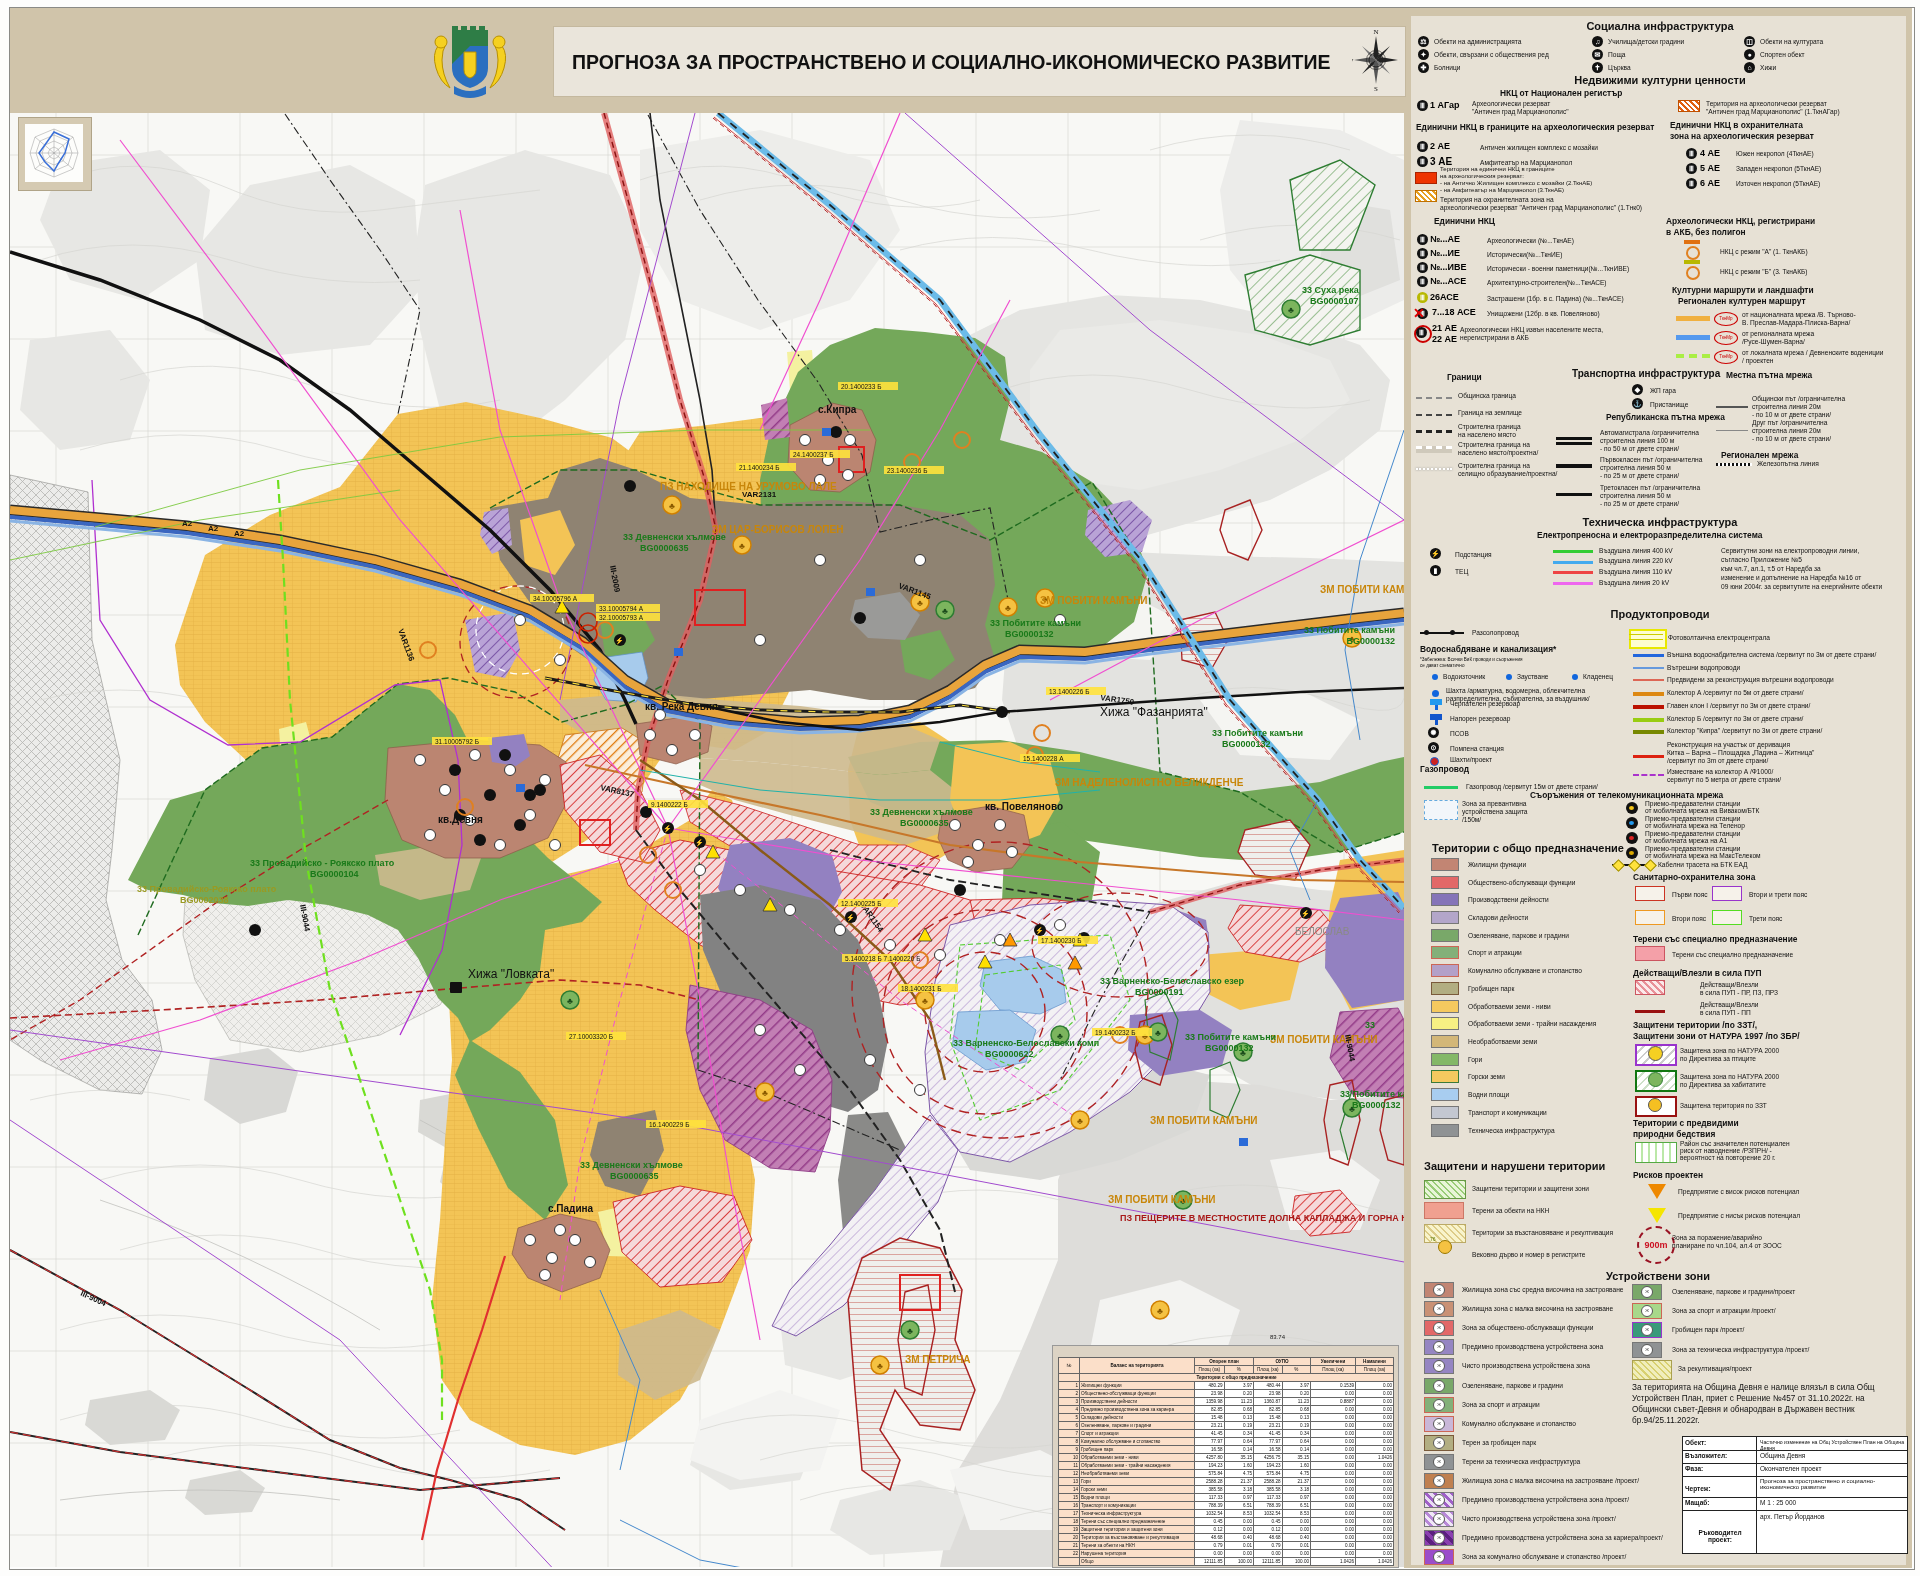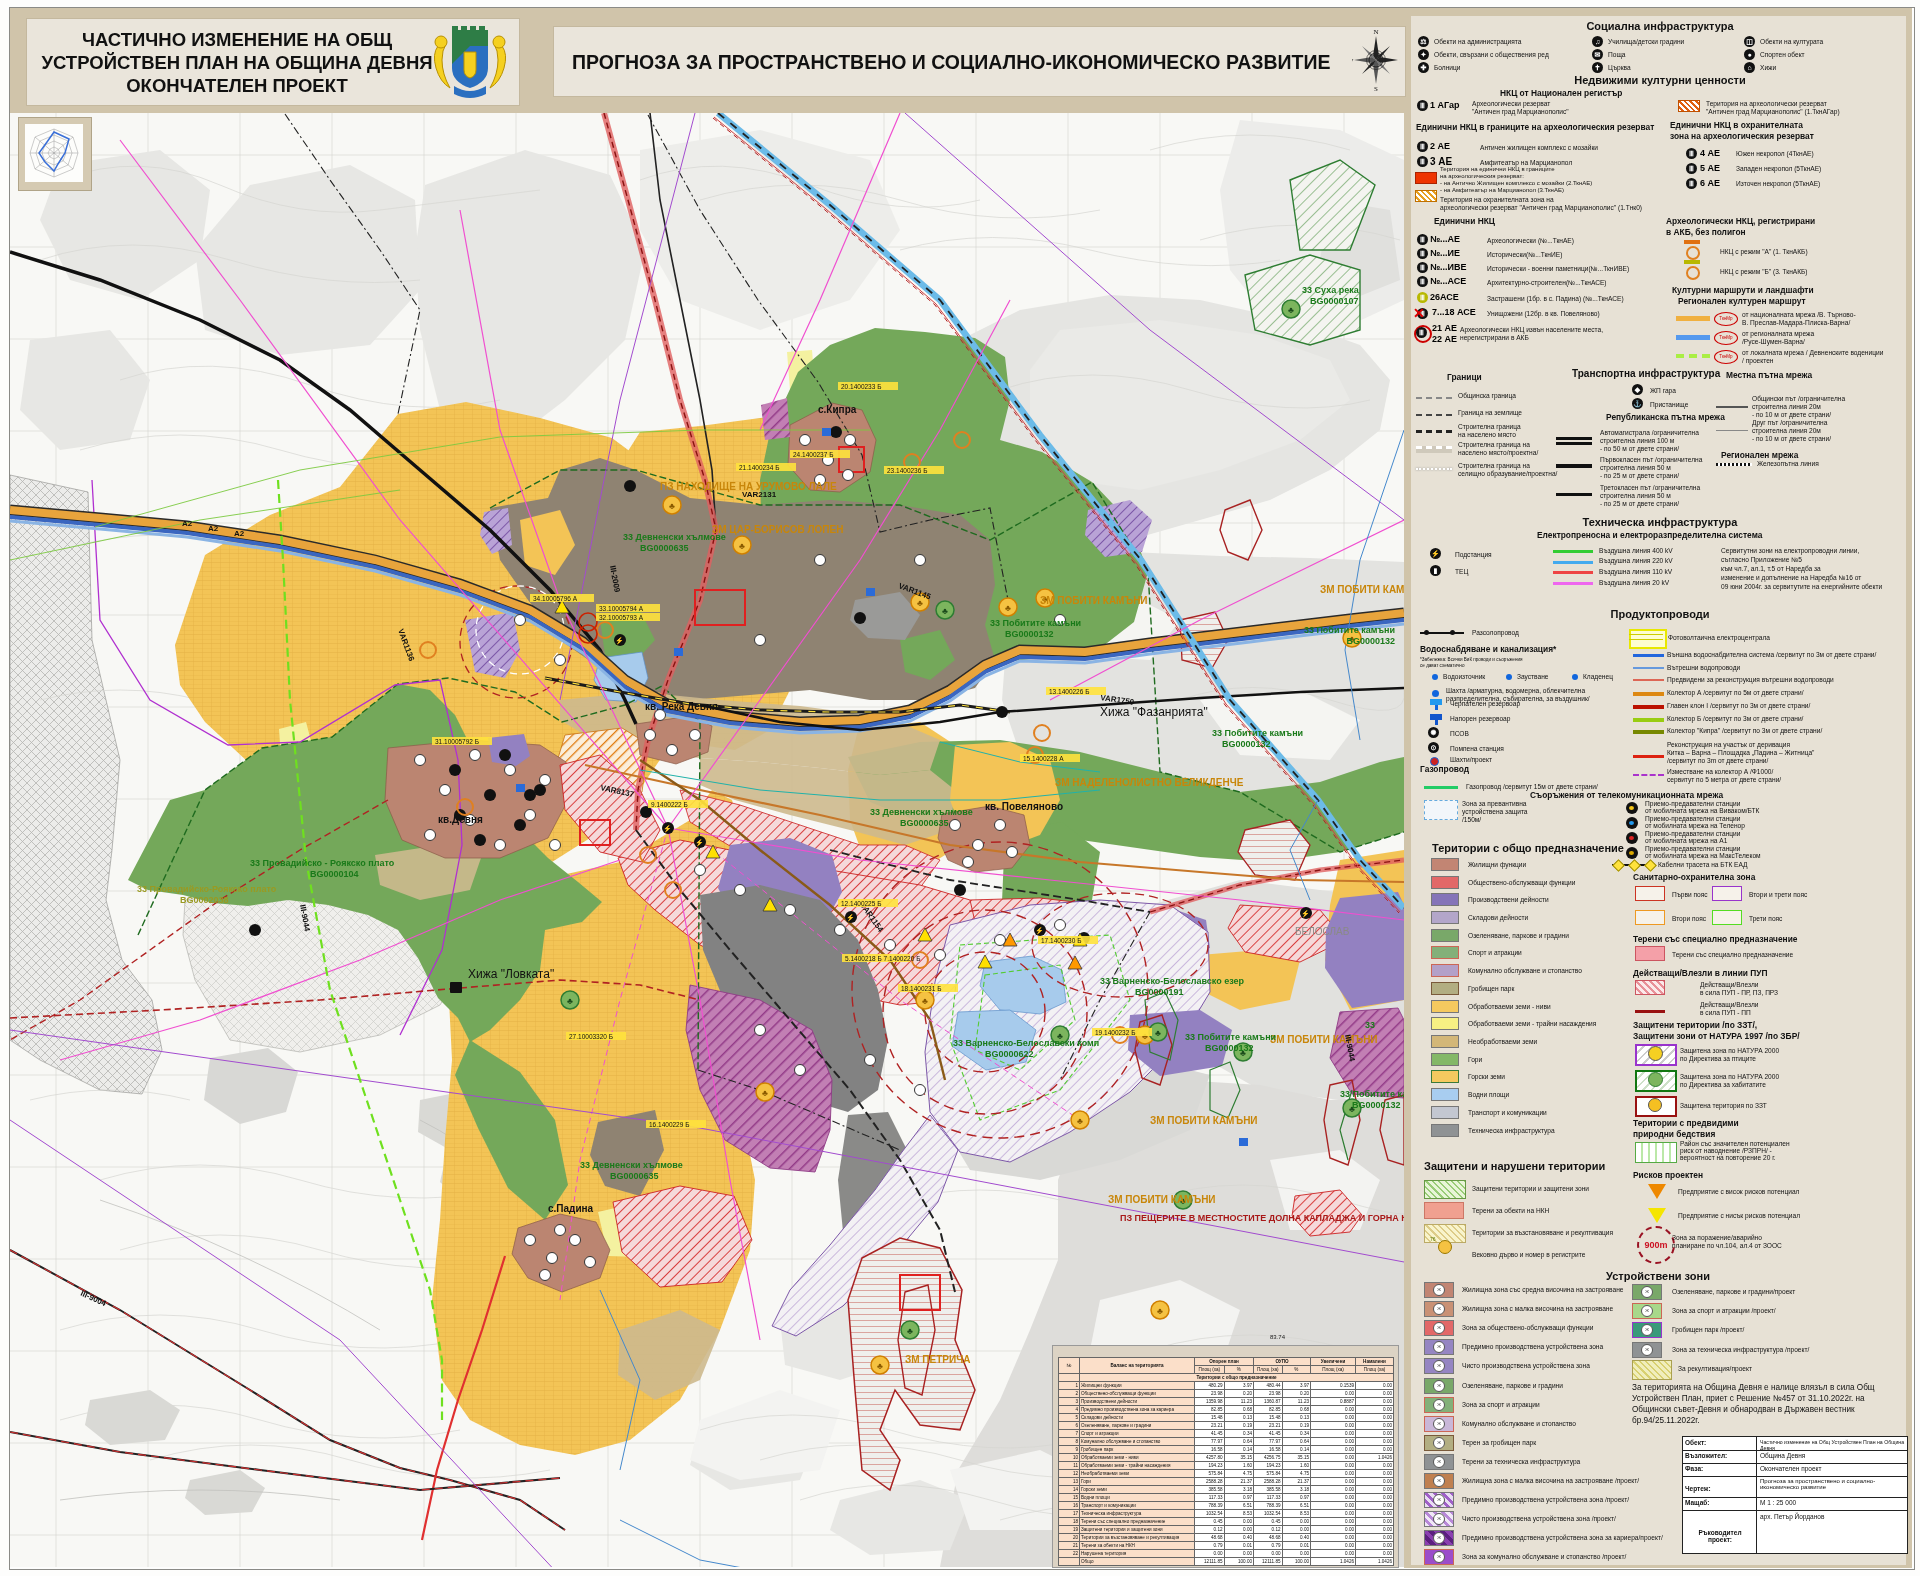--- a/index.html
+++ b/index.html
@@ -755,23 +755,20 @@
 </svg>
 
 <div id="frame"></div>
 
 <div id="band"></div>
 
 <div id="panelbg"></div>
 
 <div id="panel"></div>
 
-<div id="t1">
-      <div class="tt">ЧАСТИЧНО ИЗМЕНЕНИЕ НА ОБЩ<br>УСТРОЙСТВЕН ПЛАН НА ОБЩИНА ДЕВНЯ<br>ОКОНЧАТЕЛЕН ПРОЕКТ</div>
-    </div>
 
 <div id="t2">
       <div class="tt">ПРОГНОЗА ЗА ПРОСТРАНСТВЕНО И СОЦИАЛНО-ИКОНОМИЧЕСКО РАЗВИТИЕ</div>
     </div>
 
 <div id="legendwrap" style="position:absolute;left:0;top:0">
 <div class="h1" style="left:1490px;top:20px;width:340px;text-align:center;white-space:normal">Социална инфраструктура</div>
 <div class="ic" style="left:1418px;top:36px;width:11px;height:11px;line-height:11px;background:#111;color:#fff">⚖</div>
 <div class="tx" style="left:1434px;top:38px">Обекти на администрацията</div>
 <div class="ic" style="left:1418px;top:49px;width:11px;height:11px;line-height:11px;background:#111;color:#fff">✦</div>
@@ -1021,21 +1018,21 @@
 <div class="tx" style="left:1672px;top:891px">Първи пояс</div>
 <div class="sw" style="left:1712px;top:886px;width:30px;height:15px;background:#f6f2ea;border-color:#9933cc;"></div>
 <div class="tx" style="left:1749px;top:891px">Втори и трети пояс</div>
 <div class="sw" style="left:1635px;top:910px;width:30px;height:15px;background:#f6f2ea;border-color:#ee9922;"></div>
 <div class="tx" style="left:1672px;top:915px">Втори пояс</div>
 <div class="sw" style="left:1712px;top:910px;width:30px;height:15px;background:#f6f2ea;border-color:#55dd22;"></div>
 <div class="tx" style="left:1749px;top:915px">Трети пояс</div>
 <div class="h2" style="left:1633px;top:934px">Терени със специално предназначение</div>
 <div class="sw" style="left:1635px;top:946px;width:30px;height:15px;background:#f4a0a8;border-color:#cc5560;"></div>
 <div class="tx" style="left:1672px;top:951px">Терени със специално предназначение</div>
-<div class="h2" style="left:1633px;top:968px">Действащи/Влезли в линии ПУП</div>
+<div class="h2" style="left:1633px;top:968px">Действащи/Влезли в сила ПУП</div>
 <div class="sw" style="left:1635px;top:980px;width:30px;height:15px;background:repeating-linear-gradient(45deg,#fbe9ea,#fbe9ea 3px,#e89098 3px,#e89098 5px);border-color:#cc5560;"></div>
 <div class="tx" style="left:1700px;top:981px">Действащи/Влезли</div>
 <div class="tx" style="left:1700px;top:989px">в сила ПУП - ПР, ПЗ, ПРЗ</div>
 <div style="position:absolute;left:1635px;top:1010px;width:30px;height:3px;background:#991111"></div>
 <div class="tx" style="left:1700px;top:1001px">Действащи/Влезли</div>
 <div class="tx" style="left:1700px;top:1009px">в сила ПУП - ПП</div>
 <div class="h2" style="left:1633px;top:1020px">Защитени територии /по ЗЗТ/,</div>
 <div class="h2" style="left:1633px;top:1031px">Защитени зони от НАТУРА 1997 /по ЗБР/</div>
 <div style="position:absolute;left:1635px;top:1044px;width:38px;height:18px;background:repeating-linear-gradient(135deg,#fff,#fff 4px,#ccc 4px,#ccc 6px);border:2.5px solid #9933cc"></div>
 <div style="position:absolute;left:1648px;top:1046px;width:13px;height:13px;background:#f5d022;border-radius:50%;border:1px solid #555"></div>

